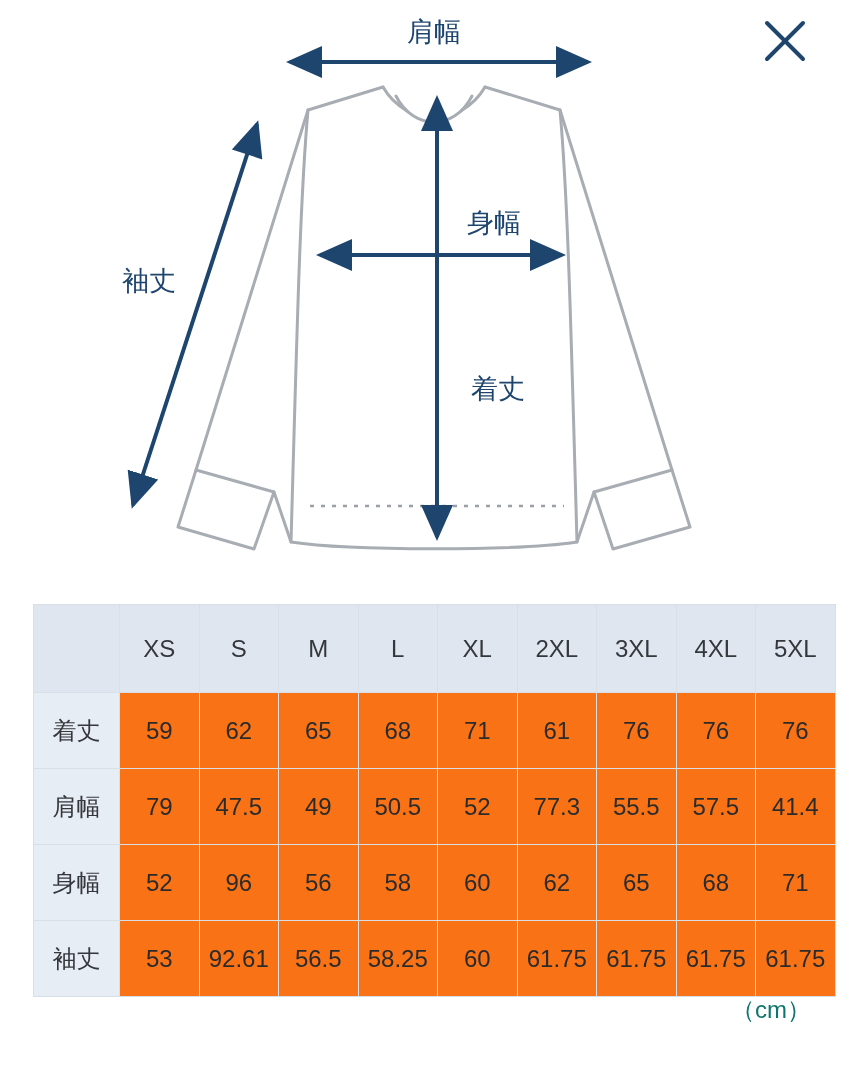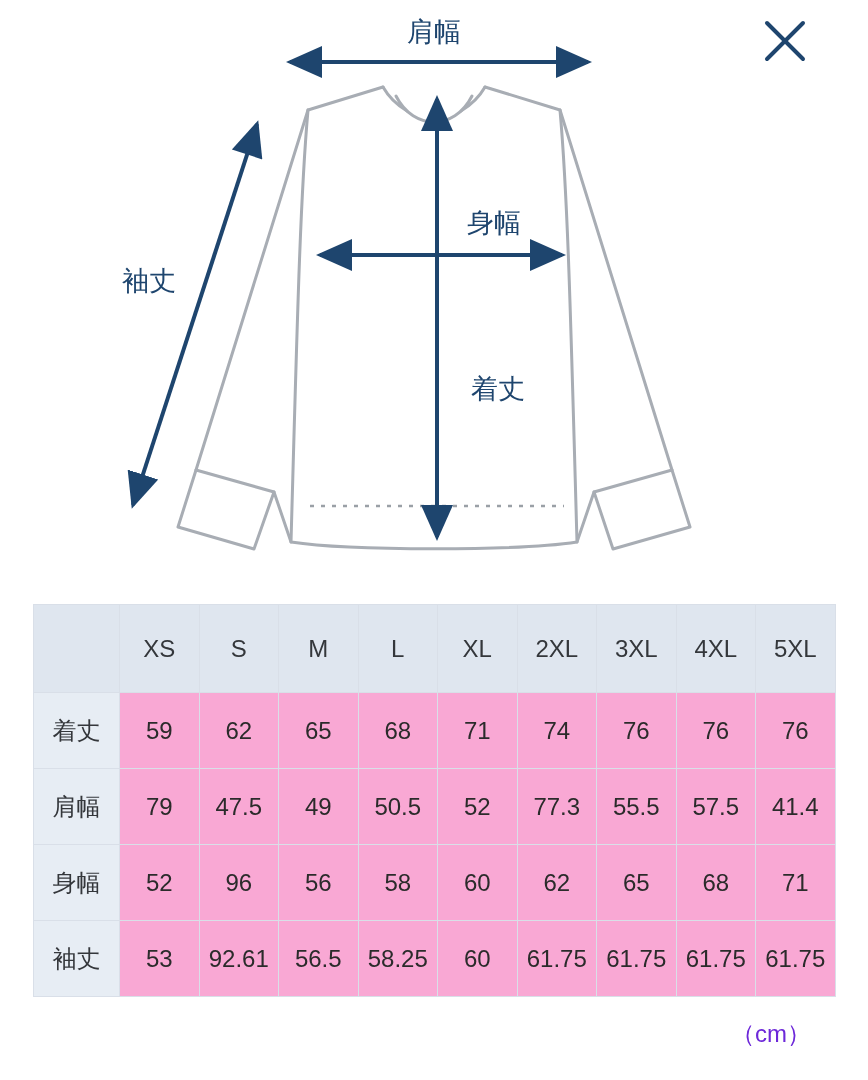--- a/index.html
+++ b/index.html
@@ -72,32 +72,31 @@
   table.size-table thead th.corner {
     background: #dfe6ef;
   }
   table.size-table tbody th {
     background: #e7edf4;
     color: #34373b;
     width: 86px;
     font-size: 24px;
   }
   table.size-table tbody td {
-    background: #f9a8d4;
+    background: #f97316;
   }
   col.label-col { width: 86px; }
   col.size-col  { width: 79.5px; }
 
   .unit {
     position: absolute;
     top: 994px;
     right: 33px;
     font-size: 24px;
-    color: #6d28d9;
-    margin-top: 24px;
+    color: #0f766e;
   }
 </style>
 </head>
 <body>
 
 <div class="page">
 
   <div class="close-btn">
     <svg width="50" height="50" viewBox="0 0 50 50">
       <line x1="7" y1="7" x2="43" y2="43" stroke="#1e456e" stroke-width="4" stroke-linecap="round"></line>
@@ -194,21 +193,21 @@
         </tr>
       </thead>
       <tbody>
         <tr>
           <th>着丈</th>
           <td>59</td>
           <td>62</td>
           <td>65</td>
           <td>68</td>
           <td>71</td>
-          <td>74</td>
+          <td>61</td>
           <td>76</td>
           <td>76</td>
           <td>76</td>
         </tr>
         <tr>
           <th>肩幅</th>
           <td>79</td>
           <td>47.5</td>
           <td>49</td>
           <td>50.5</td>

